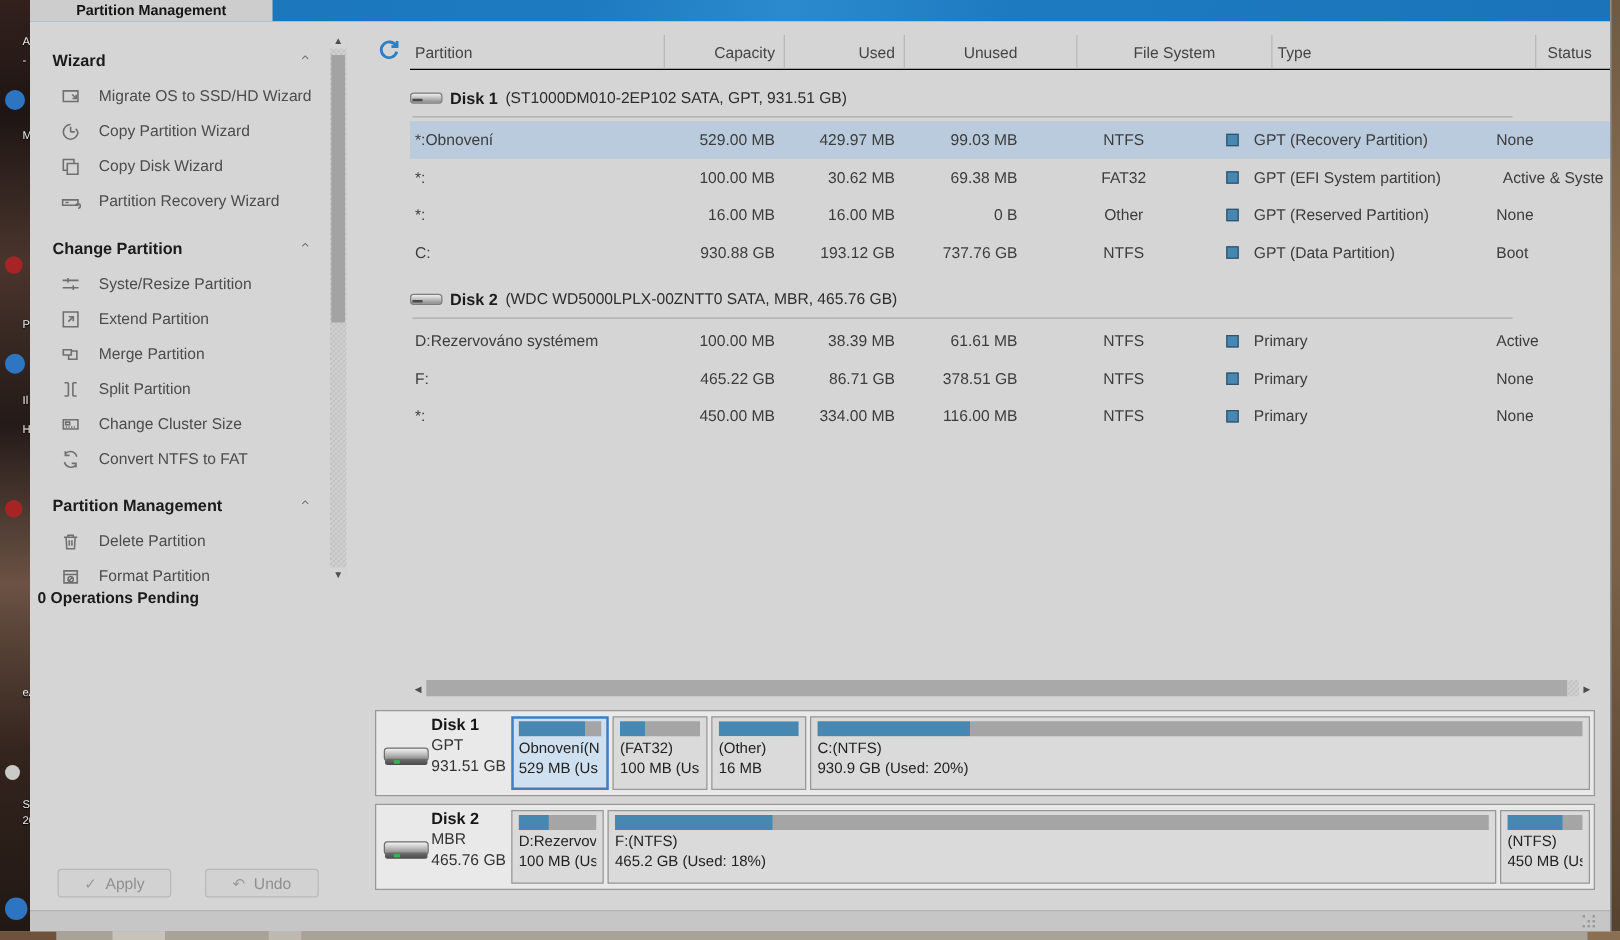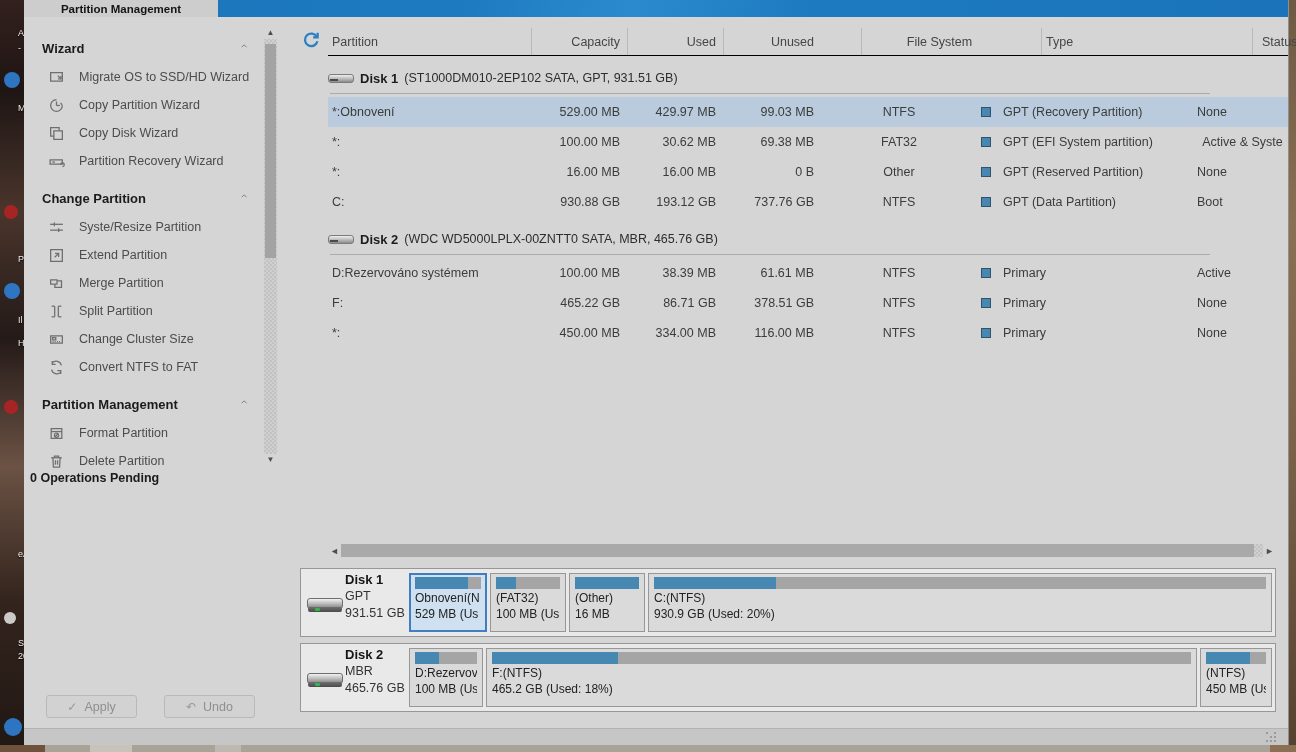--- a/index.html
+++ b/index.html
@@ -271,36 +271,36 @@
         </div>
         <div class="side-section">
           <div class="section-title">
             <span>Partition Management</span>
             <svg viewBox="0 0 16 16" width="11" height="11" class="lineicon caret">
               <path d="M4 9 L7.5 5.5 L11 9" fill="none" stroke="#6f6f6f" stroke-width="1.2"></path>
             </svg>
           </div>
           <div class="side-item">
             <svg viewBox="0 0 16 16" width="17" height="17" class="lineicon side-ico">
-              <path d="M3 3.5h10v9H3z" fill="none" stroke="#6f6f6f" stroke-width="1.2"></path>
-              <path d="M3 6.2h10" fill="none" stroke="#6f6f6f" stroke-width="1.2"></path>
-              <path d="M10 9.7a2 2 0 1 0-4 0 2 2 0 0 0 4 0z" fill="none" stroke="#6f6f6f" stroke-width="1.2"></path>
-              <path d="M6.6 11.1l2.8-2.8" fill="none" stroke="#6f6f6f" stroke-width="1.2"></path>
-            </svg>
-            <span>Format Partition</span>
-          </div>
-          <div class="side-item">
-            <svg viewBox="0 0 16 16" width="17" height="17" class="lineicon side-ico">
               <path d="M3 4.5h10" fill="none" stroke="#6f6f6f" stroke-width="1.2"></path>
               <path d="M6 4.5V3h4v1.5" fill="none" stroke="#6f6f6f" stroke-width="1.2"></path>
               <path d="M4.6 4.5l.5 8.7h5.8l.5-8.7" fill="none" stroke="#6f6f6f" stroke-width="1.2"></path>
               <path d="M7 6.8v4.2" fill="none" stroke="#6f6f6f" stroke-width="1.2"></path>
               <path d="M9 6.8v4.2" fill="none" stroke="#6f6f6f" stroke-width="1.2"></path>
             </svg>
             <span>Delete Partition</span>
+          </div>
+          <div class="side-item">
+            <svg viewBox="0 0 16 16" width="17" height="17" class="lineicon side-ico">
+              <path d="M3 3.5h10v9H3z" fill="none" stroke="#6f6f6f" stroke-width="1.2"></path>
+              <path d="M3 6.2h10" fill="none" stroke="#6f6f6f" stroke-width="1.2"></path>
+              <path d="M10 9.7a2 2 0 1 0-4 0 2 2 0 0 0 4 0z" fill="none" stroke="#6f6f6f" stroke-width="1.2"></path>
+              <path d="M6.6 11.1l2.8-2.8" fill="none" stroke="#6f6f6f" stroke-width="1.2"></path>
+            </svg>
+            <span>Format Partition</span>
           </div>
         </div>
       </div>
     <div class="ops-pending">0 Operations Pending</div>
     <div class="vscroll">
       <span class="sarrow up">▲</span>
       <div class="vthumb"></div>
       <span class="sarrow down">▼</span>
     </div>
     <div class="btn btn-apply">
@@ -328,21 +328,21 @@
         </div>
         <div class="th cell al-r" style="width: 96px;">
           <span>Used</span>
         </div>
         <div class="th cell al-r" style="width: 98px;">
           <span>Unused</span>
         </div>
         <div class="th cell al-c" style="width: 156px; margin-left: 40px;">
           <span>File System</span>
         </div>
-        <div class="th cell al-t" style="width: 211px; margin-left: 24px;">
+        <div class="th cell al-t" style="width: 211px;">
           <span>Type</span>
         </div>
         <div class="th cell al-s" style="width: 100px;">
           <span>Status</span>
         </div>
       </div>
       <div class="group-row">
         <span class="hdd-small"></span>
         <span class="gname">Disk 1</span>
         <span>(ST1000DM010-2EP102 SATA, GPT, 931.51 GB)</span>

